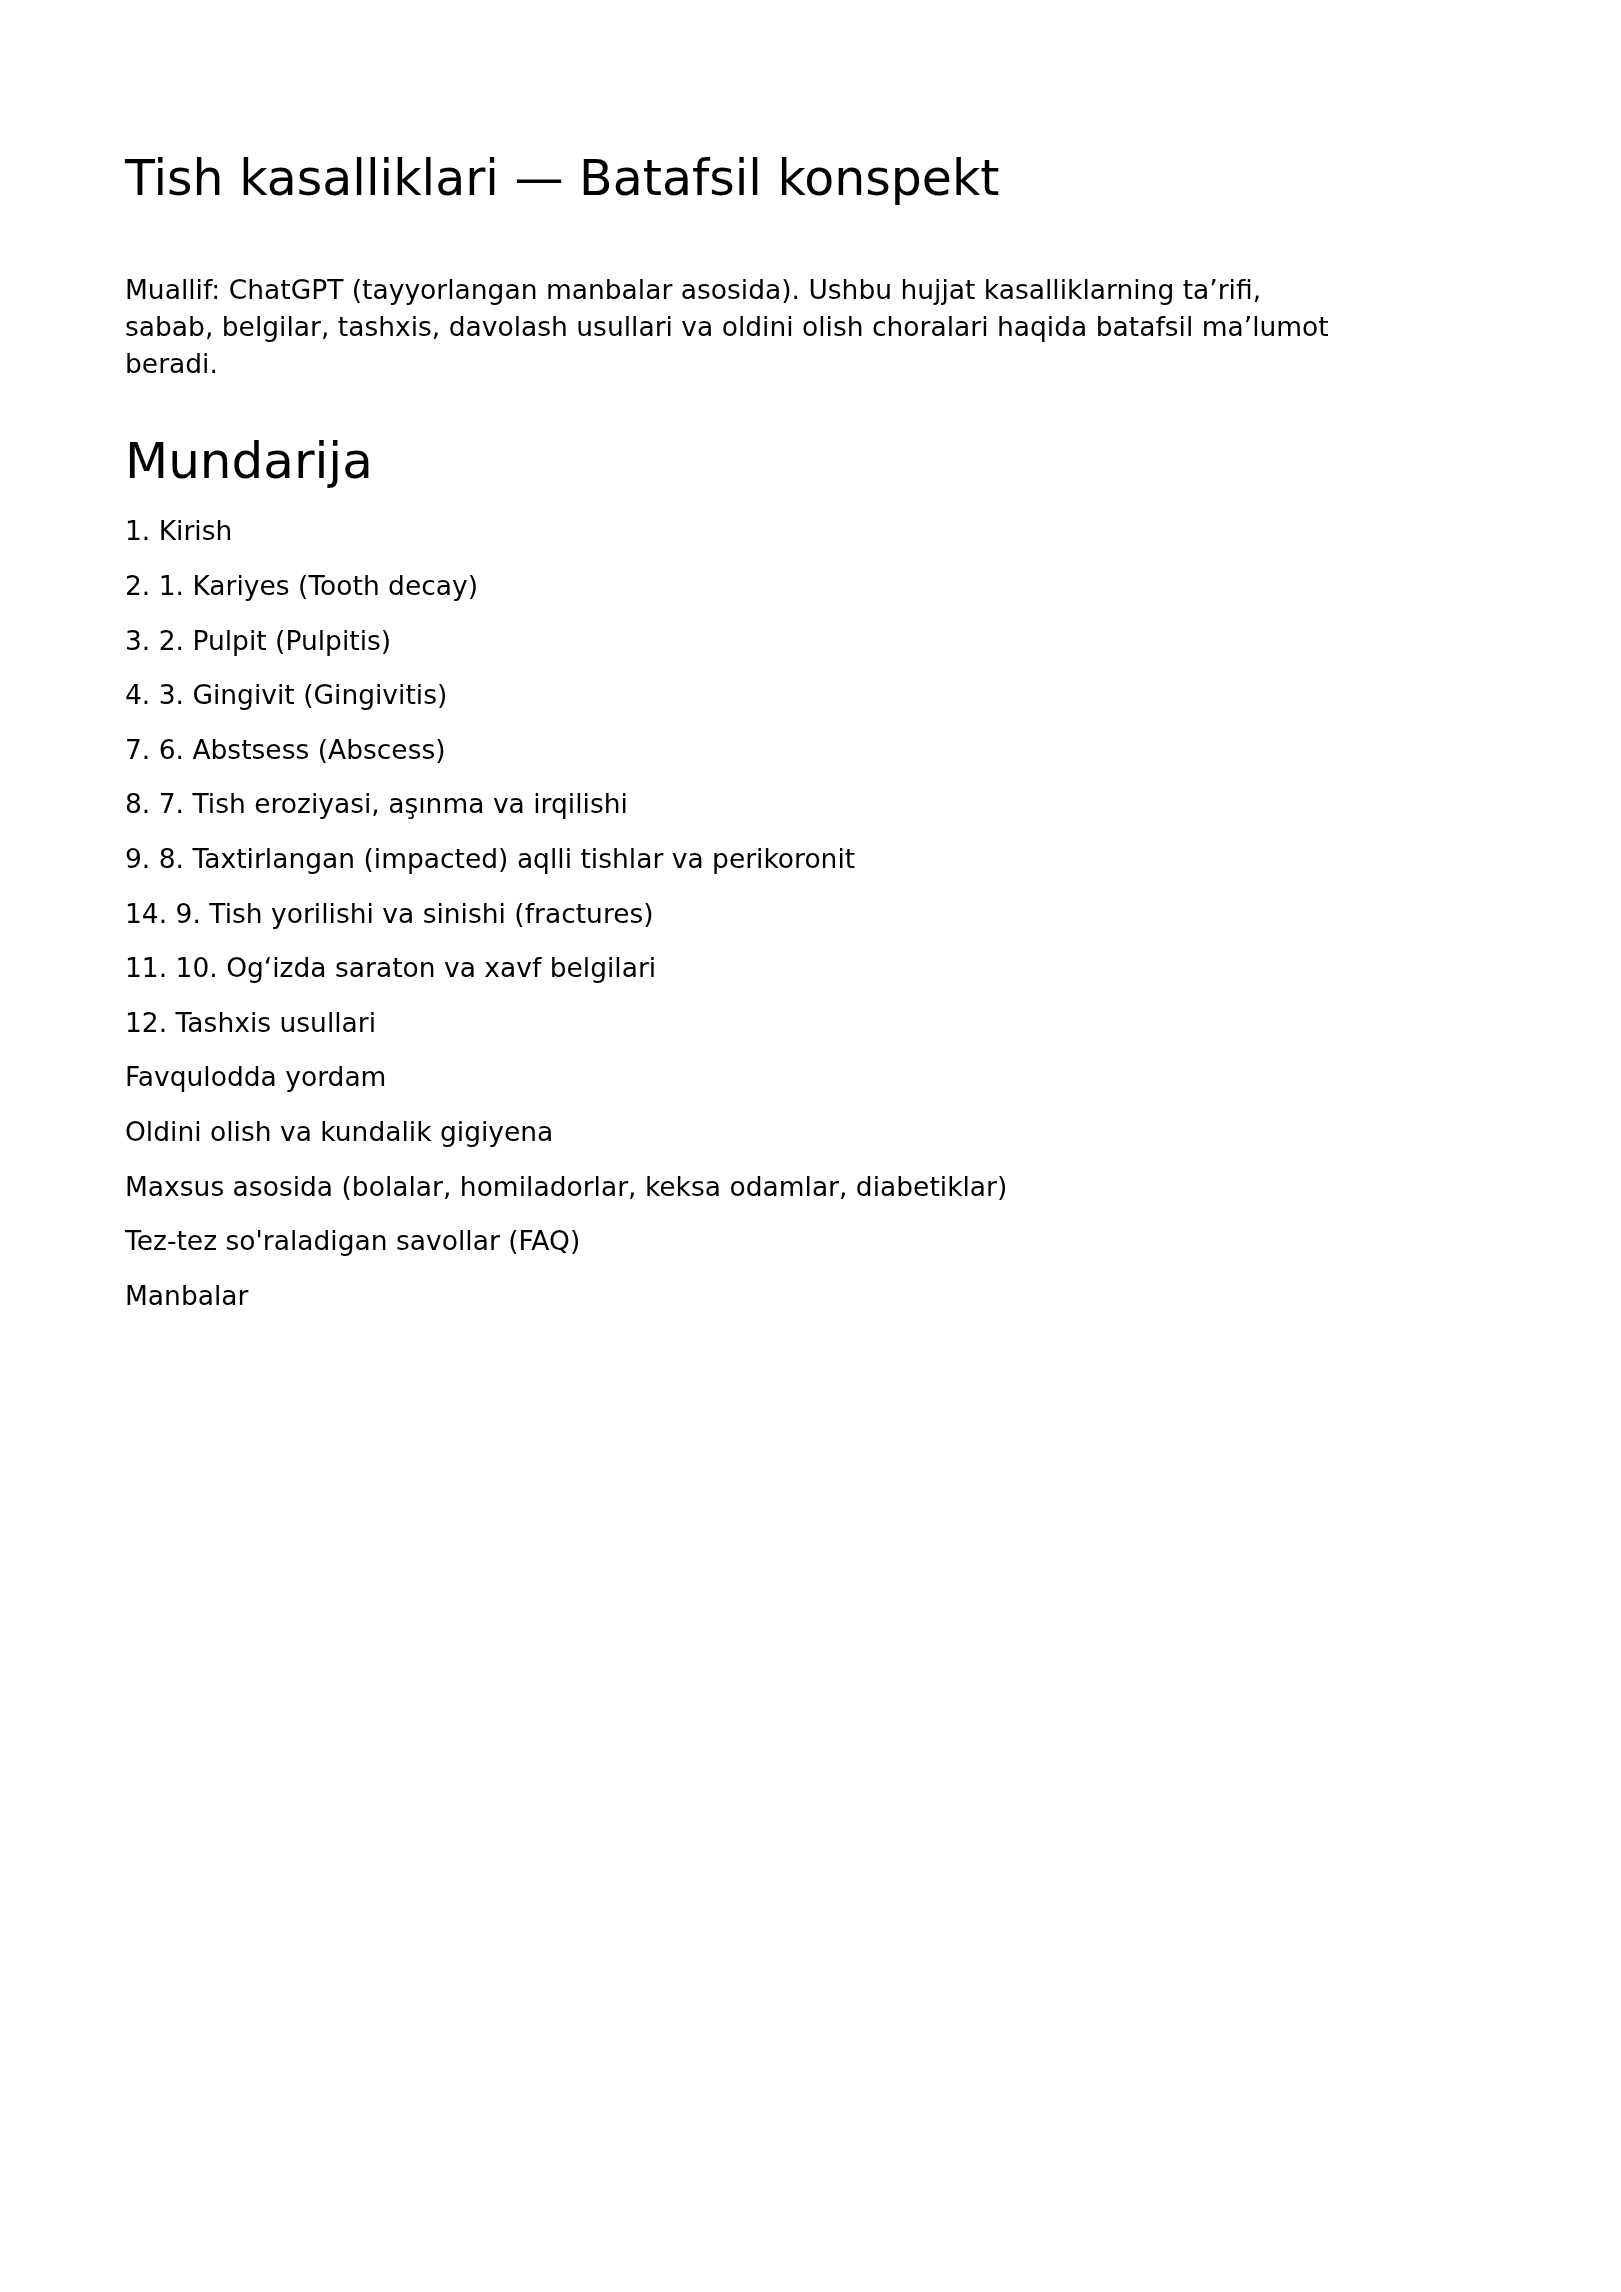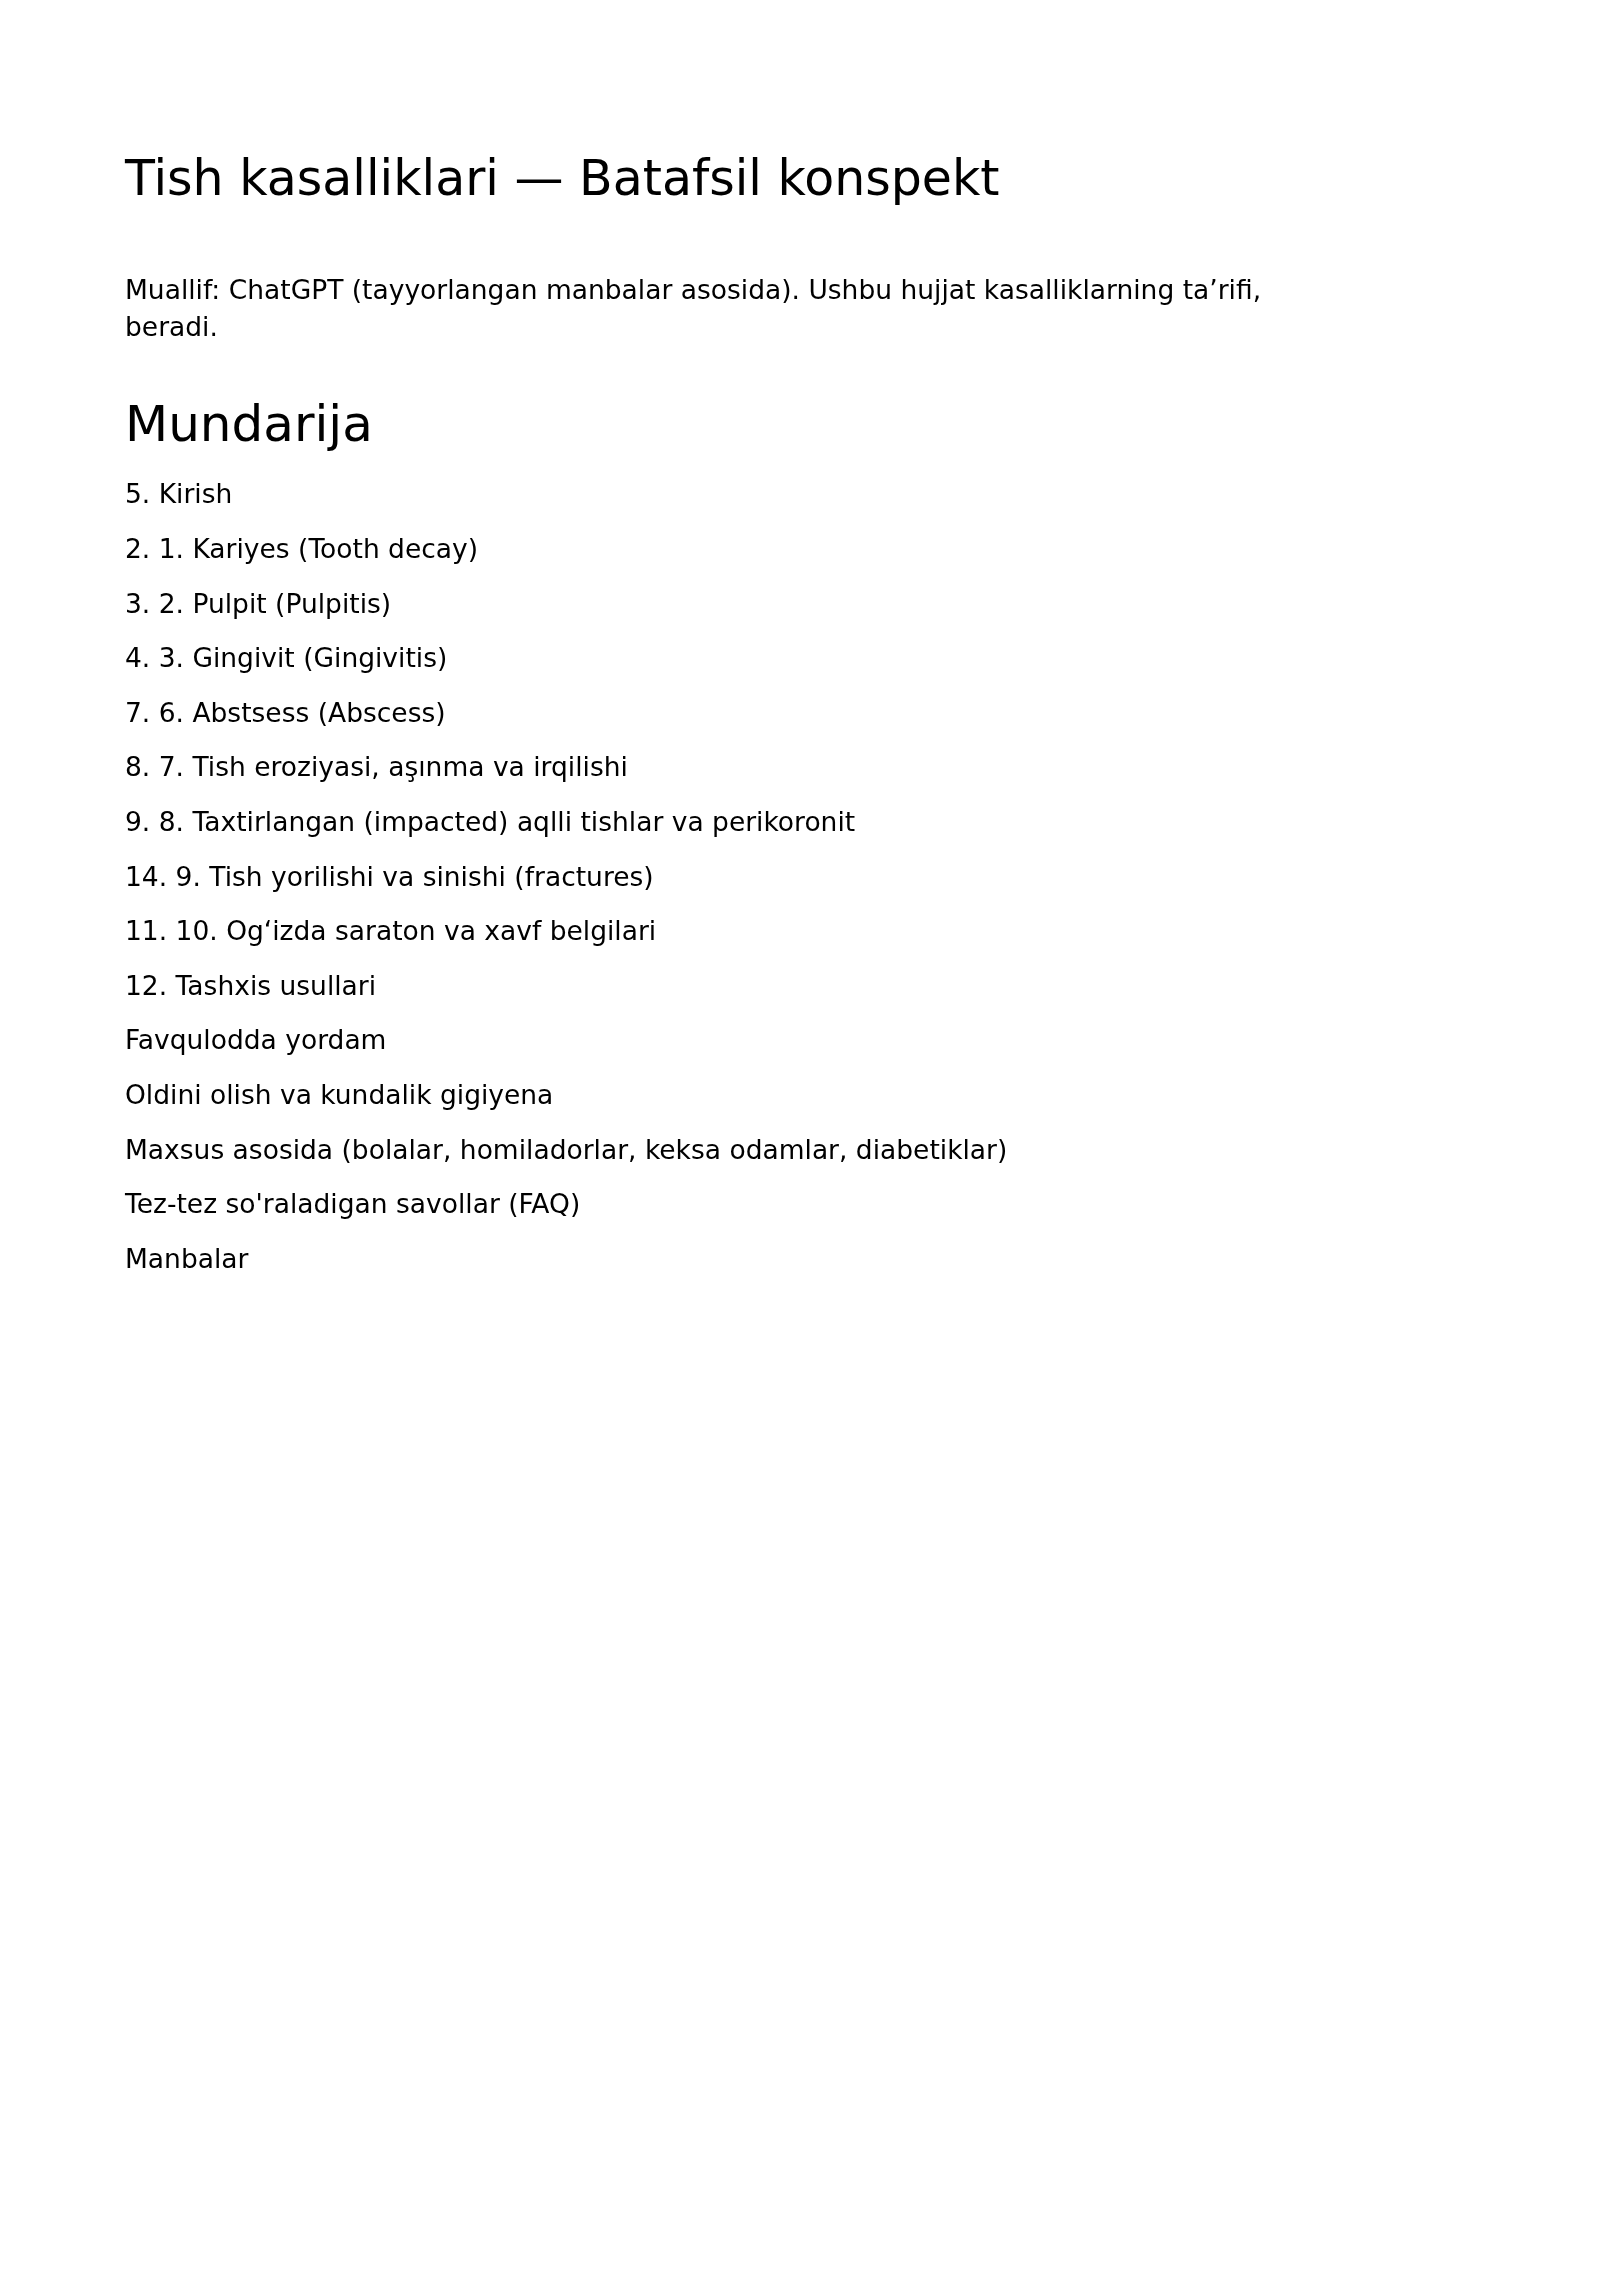--- a/index.html
+++ b/index.html
@@ -59,28 +59,29 @@
 </head>
 <body>
 
 <div class="page">
 
   <h1 class="doc-title">Tish kasalliklari — Batafsil konspekt</h1>
 
   <div class="author-paragraph">
 
   <div class="para-line">Muallif: ChatGPT (tayyorlangan manbalar asosida). Ushbu hujjat kasalliklarning ta’rifi,</div>
+      <div class="para-line">sabab, belgilar, tashxis, davolash usullari va oldini olish choralari haqida batafsil ma’lumot</div>
       <div class="para-line">beradi.</div>
     </div>
 
   <h2 class="toc-heading">Mundarija</h2>
 
   <div class="toc-list">
 
-  <div class="toc-item">5. Kirish</div>
+  <div class="toc-item">1. Kirish</div>
       <div class="toc-item">2. 1. Kariyes (Tooth decay)</div>
       <div class="toc-item">3. 2. Pulpit (Pulpitis)</div>
       <div class="toc-item">4. 3. Gingivit (Gingivitis)</div>
       <div class="toc-item">7. 6. Abstsess (Abscess)</div>
       <div class="toc-item">8. 7. Tish eroziyasi, aşınma va irqilishi</div>
       <div class="toc-item">9. 8. Taxtirlangan (impacted) aqlli tishlar va perikoronit</div>
       <div class="toc-item">14. 9. Tish yorilishi va sinishi (fractures)</div>
       <div class="toc-item">11. 10. Og‘izda saraton va xavf belgilari</div>
       <div class="toc-item">12. Tashxis usullari</div>
       <div class="toc-item">Favqulodda yordam</div>

